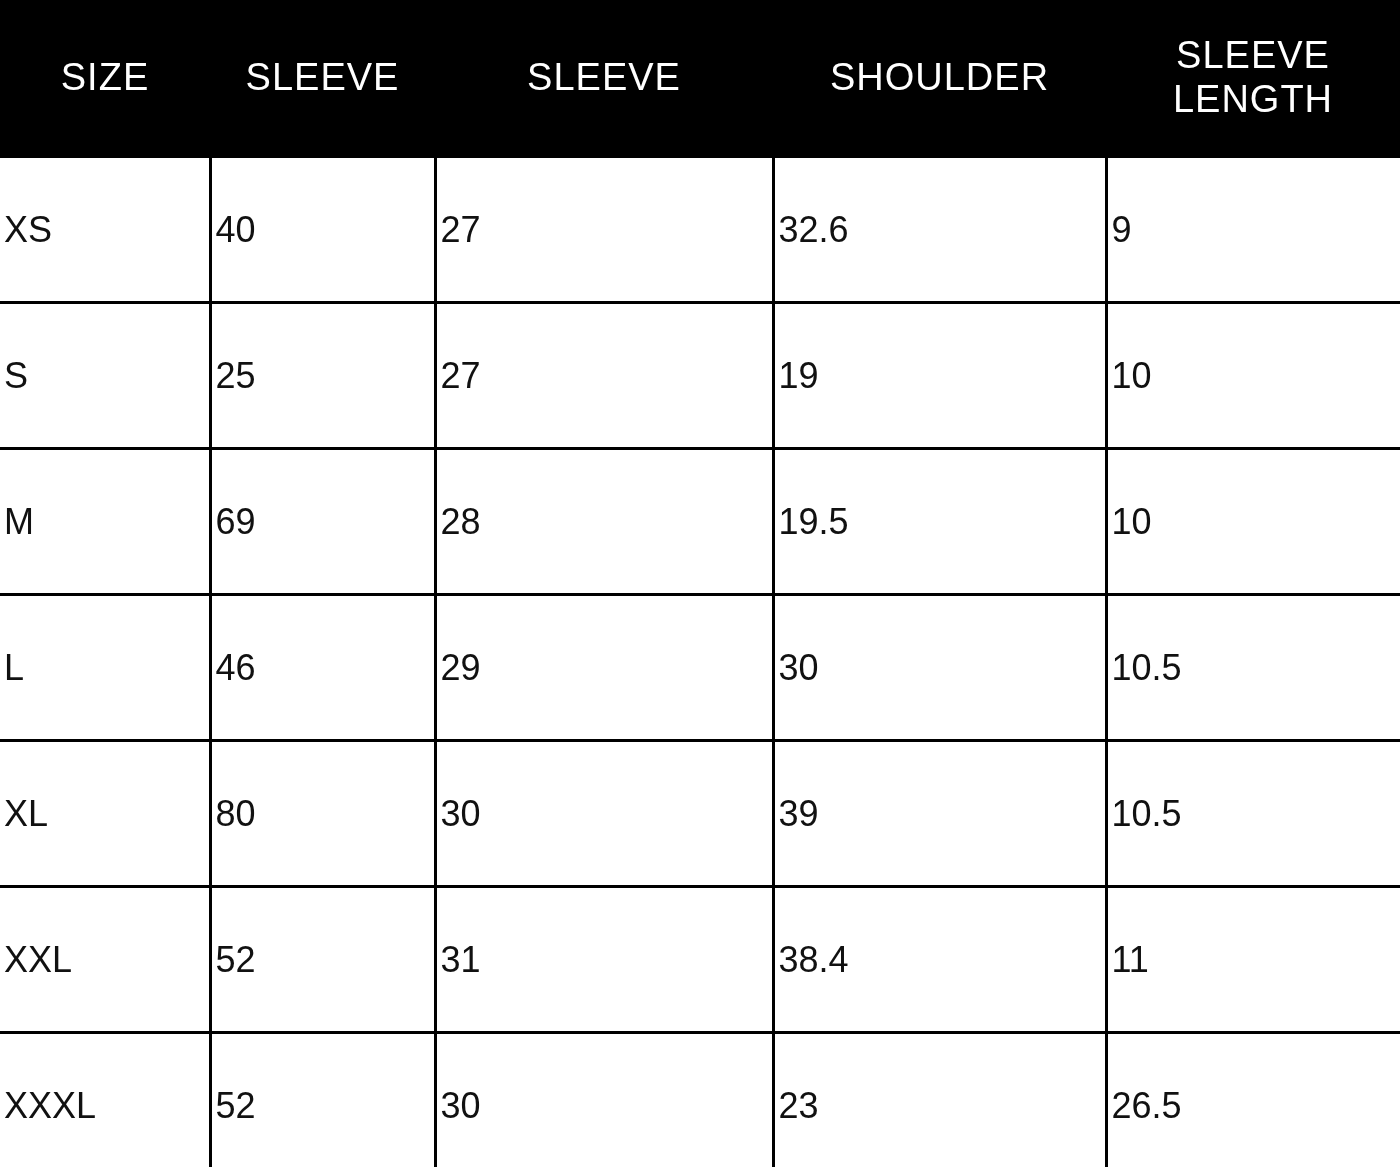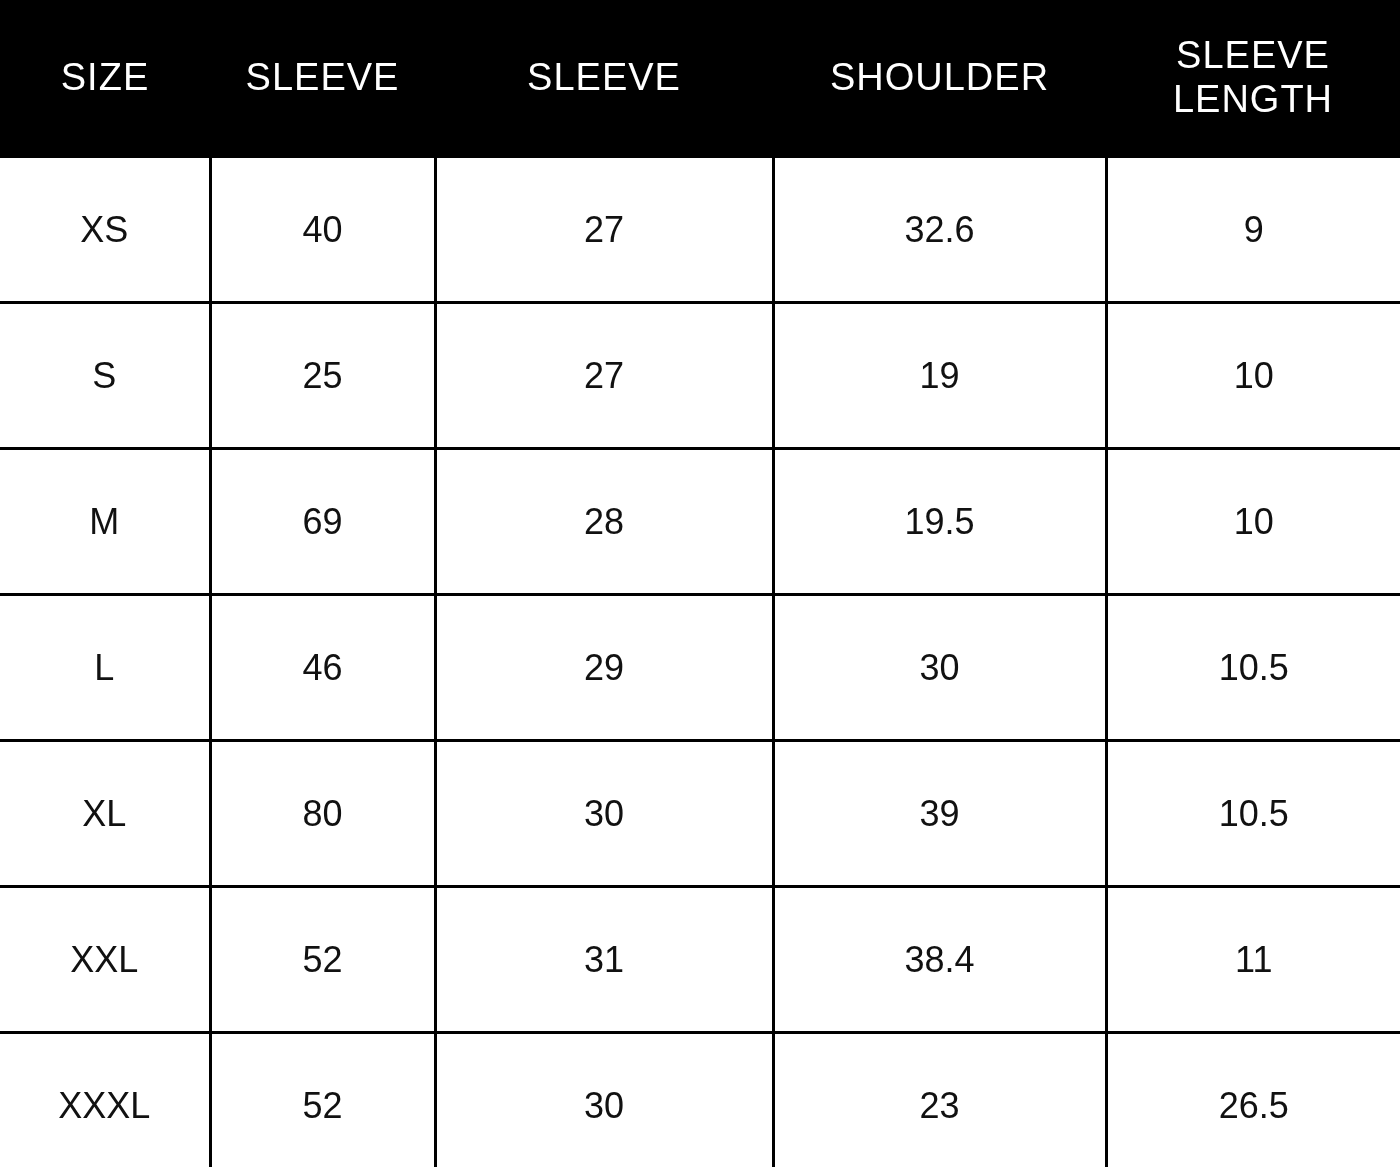--- a/index.html
+++ b/index.html
@@ -27,21 +27,20 @@
     letter-spacing: 1px;
     height: 155px;
     vertical-align: middle;
     text-align: center;
     padding: 0 6px;
     border: none;
     line-height: 1.15;
   }
   .size-chart tbody td {
     border: 3px solid #000000;
-    text-align: center;
     vertical-align: middle;
     height: 143px;
     font-size: 36px;
     font-weight: 400;
     color: #111111;
     padding: 0 4px;
   }
   .size-chart tbody tr td:first-child {
     border-left: none;
   }

